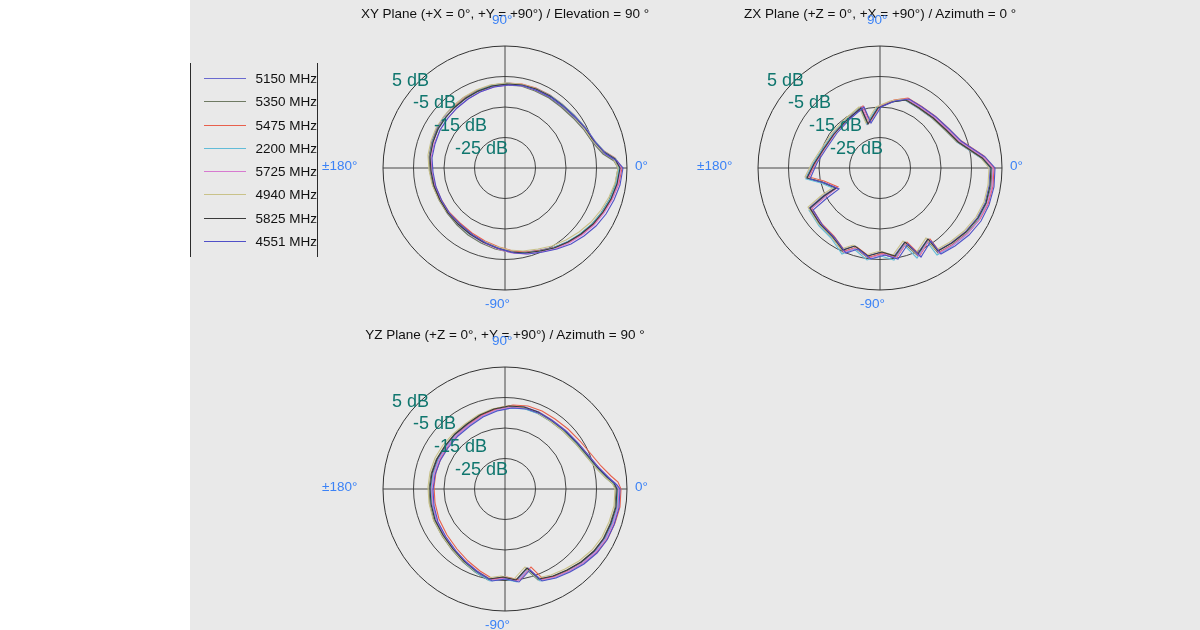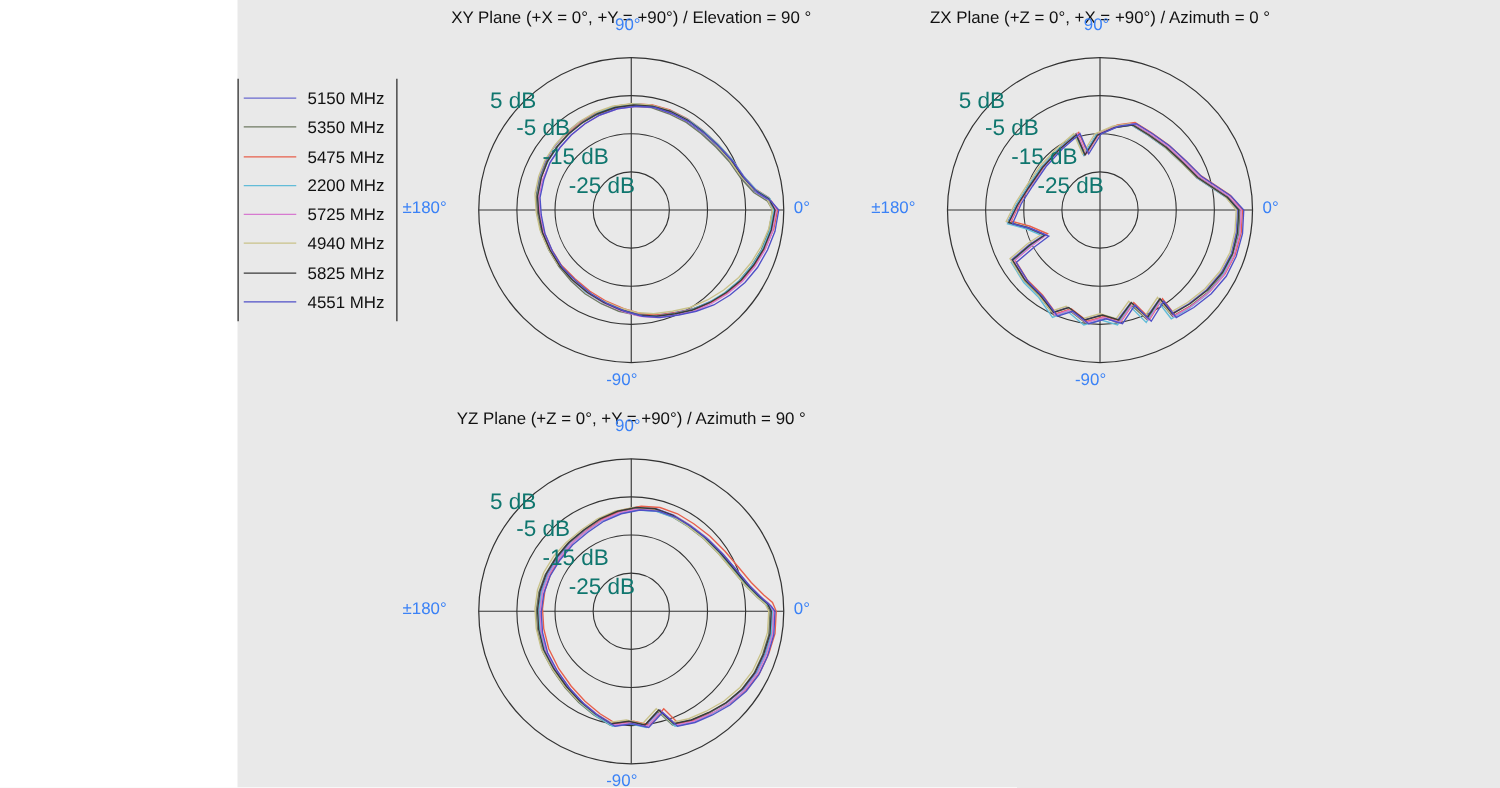--- a/index.html
+++ b/index.html
@@ -34,20 +34,21 @@
     width: 128px;
     height: 194px;
     background: #e9e9e9;
     border-left: 1px solid #2b2b2b;
     border-right: 1px solid #2b2b2b;
     box-sizing: border-box;
     display: flex;
     flex-direction: column;
     justify-content: space-around;
     padding: 4px 0;
+    align-items: flex-end;
   }
   .legend-row {
     display: flex;
     align-items: center;
     height: 22px;
     padding-left: 4px;
   }
   .legend-swatch {
     width: 42px;
     height: 0;

